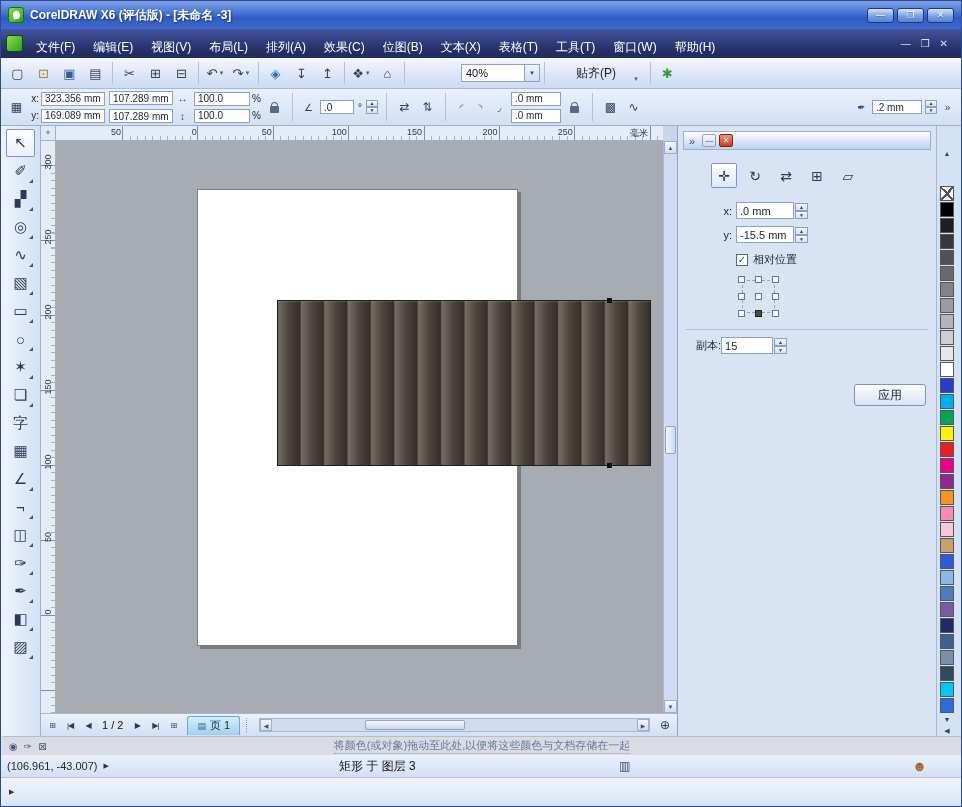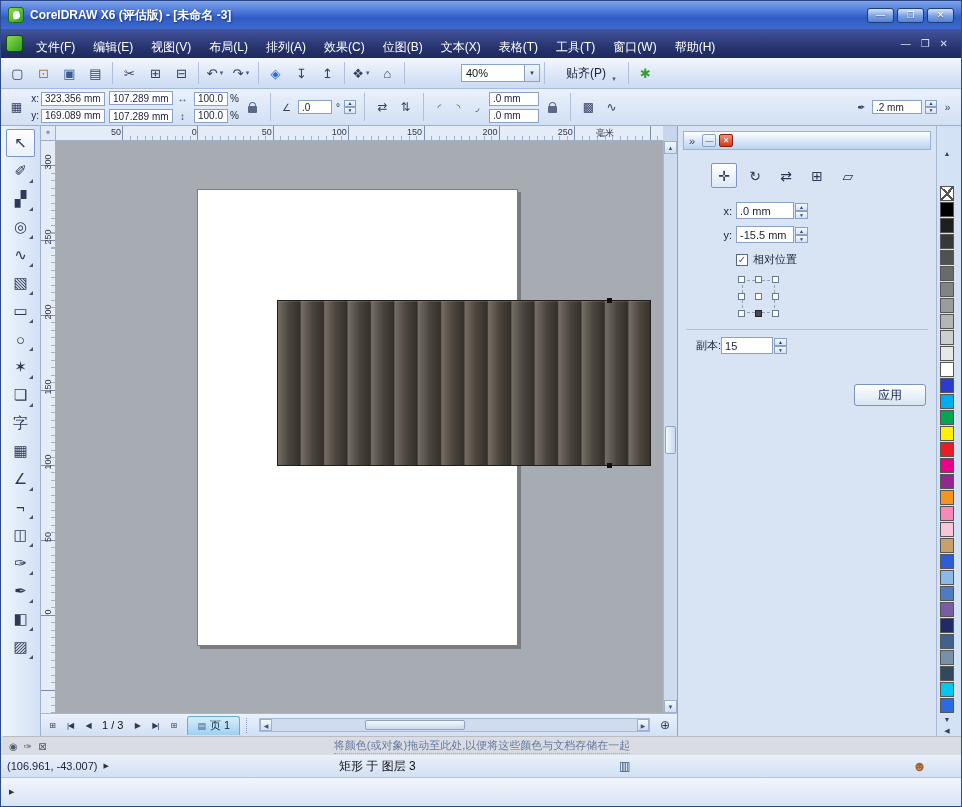--- a/index.html
+++ b/index.html
@@ -37,30 +37,30 @@
     background:linear-gradient(#f3f7fd,#d9e5f7 60%,#cddcf2);border-bottom:1px solid #a9bad8;
     display:flex;align-items:center;padding:0 4px;gap:1px;}
   .tbtn{min-width:25px;height:24px;display:flex;align-items:center;justify-content:center;
     font-size:13px;color:#33415e;border-radius:2px;position:relative;gap:1px}
   .tbtn .drop{font-size:6px;color:#49618c}
   .tb-sep{width:1px;height:22px;background:#b0c0dc;margin:0 3px;flex:none}
   .tb-combo{display:flex;align-items:center;margin-left:52px}
   .tb-field{width:64px;height:18px;background:#fff;border:1px solid #8aa0c8;font-size:11px;padding:0 4px;display:flex;align-items:center;color:#111}
   .tb-drop{width:15px;height:18px;border:1px solid #8aa0c8;border-left:none;
     background:linear-gradient(#f0f6fd,#cfdef4);font-size:6px;display:flex;align-items:center;justify-content:center;color:#345}
-  .tb-label-drop{font-size:12px;color:#1b2238;display:flex;align-items:flex-end;gap:5px;padding:0 7px;margin-left:10px}
+  .tb-label-drop{font-size:12px;color:#1b2238;display:flex;align-items:flex-end;gap:17px;padding:0 7px;margin-left:20px}
   .tb-label-drop .drop{font-size:6px;color:#49618c}
   
   .propbar{position:absolute;top:88px;left:0;width:100%;height:37px;
     background:linear-gradient(#e9f1fb,#d2e0f4);border-bottom:1px solid #9fb0cc;
     display:flex;align-items:center;padding:0 6px;font-size:10px;color:#1b2238;gap:4px}
   .pcol{display:flex;flex-direction:column;gap:3px}
   .prow{display:flex;align-items:center;gap:2px}
   .pfield{background:#fff;border:1px solid #8aa0c8;height:14px;display:flex;align-items:center;padding:0 3px;font-size:10px;white-space:nowrap}
-  .w64{width:64px}.w50{width:50px}.w40{width:34px}.w34{width:34px}
+  .w64{width:64px}.w50{width:50px}.w40{width:56px}.w34{width:34px}
   .plabel{width:9px;text-align:right}
   .pbtn{width:19px;height:19px;display:flex;align-items:center;justify-content:center;font-size:12px;color:#33415e;flex:none}
   .pbtn.sm{width:15px;height:15px;font-size:10px}
   .psep{width:1px;height:28px;background:#b0c0dc;margin:0 4px;flex:none}
   .spin{display:flex;flex-direction:column;gap:0;width:12px}
   .spin span{height:7px;border:1px solid #8aa0c8;background:linear-gradient(#f4f8fe,#d4e2f4);
     font-size:5px;line-height:5px;text-align:center;color:#345}
   .lockicon{position:relative;width:9px;height:7px;background:#5a6a84;border-radius:1px;margin-top:4px}
   .lockicon::before{content:"";position:absolute;top:-4px;left:1px;width:5px;height:4px;border:1.5px solid #5a6a84;border-bottom:none;border-radius:4px 4px 0 0}
   .pright{margin-left:auto;display:flex;align-items:center;gap:3px}
@@ -442,21 +442,21 @@
 <div class="canvas-wrap">
   <div class="ruler-corner">⌖</div>
   <div class="hruler">
       <span class="hlab" style="left: 66px;">50</span>
       <span class="hlab" style="left: 141.4px;">0</span>
       <span class="hlab" style="left: 216.8px;">50</span>
       <span class="hlab" style="left: 292.2px;">100</span>
       <span class="hlab" style="left: 367.6px;">150</span>
       <span class="hlab" style="left: 443px;">200</span>
       <span class="hlab" style="left: 518.4px;">250</span>
-      <span class="hlab unit" style="left: 540px;">毫米</span>
+      <span class="hlab unit" style="left: 574px;">毫米</span>
     </div>
   <div class="vruler">
       <span class="vlab" style="top: 16px;">300</span>
       <span class="vlab" style="top: 91px;">250</span>
       <span class="vlab" style="top: 166px;">200</span>
       <span class="vlab" style="top: 241px;">150</span>
       <span class="vlab" style="top: 316px;">100</span>
       <span class="vlab" style="top: 391px;">50</span>
       <span class="vlab" style="top: 466px;">0</span>
     </div>
@@ -471,21 +471,21 @@
     <div class="scroll-arrow up">▲</div>
     <div class="vthumb"></div>
     <div class="scroll-arrow down">▼</div>
   </div>
 </div>
 
 <div class="pagenav">
   <div class="pn-btn">⊞</div>
   <div class="pn-btn">|◀</div>
   <div class="pn-btn">◀</div>
-  <div class="pn-count">1 / 3</div>
+  <div class="pn-count">1 / 2</div>
   <div class="pn-btn">▶</div>
   <div class="pn-btn">▶|</div>
   <div class="pn-btn">⊞</div>
   <div class="pn-tab">
     <span class="ticon">▤</span>
     <span>页 1</span>
   </div>
   <div class="pn-split"></div>
   <div class="hscroll">
     <div class="hs-arrow left">◀</div>

